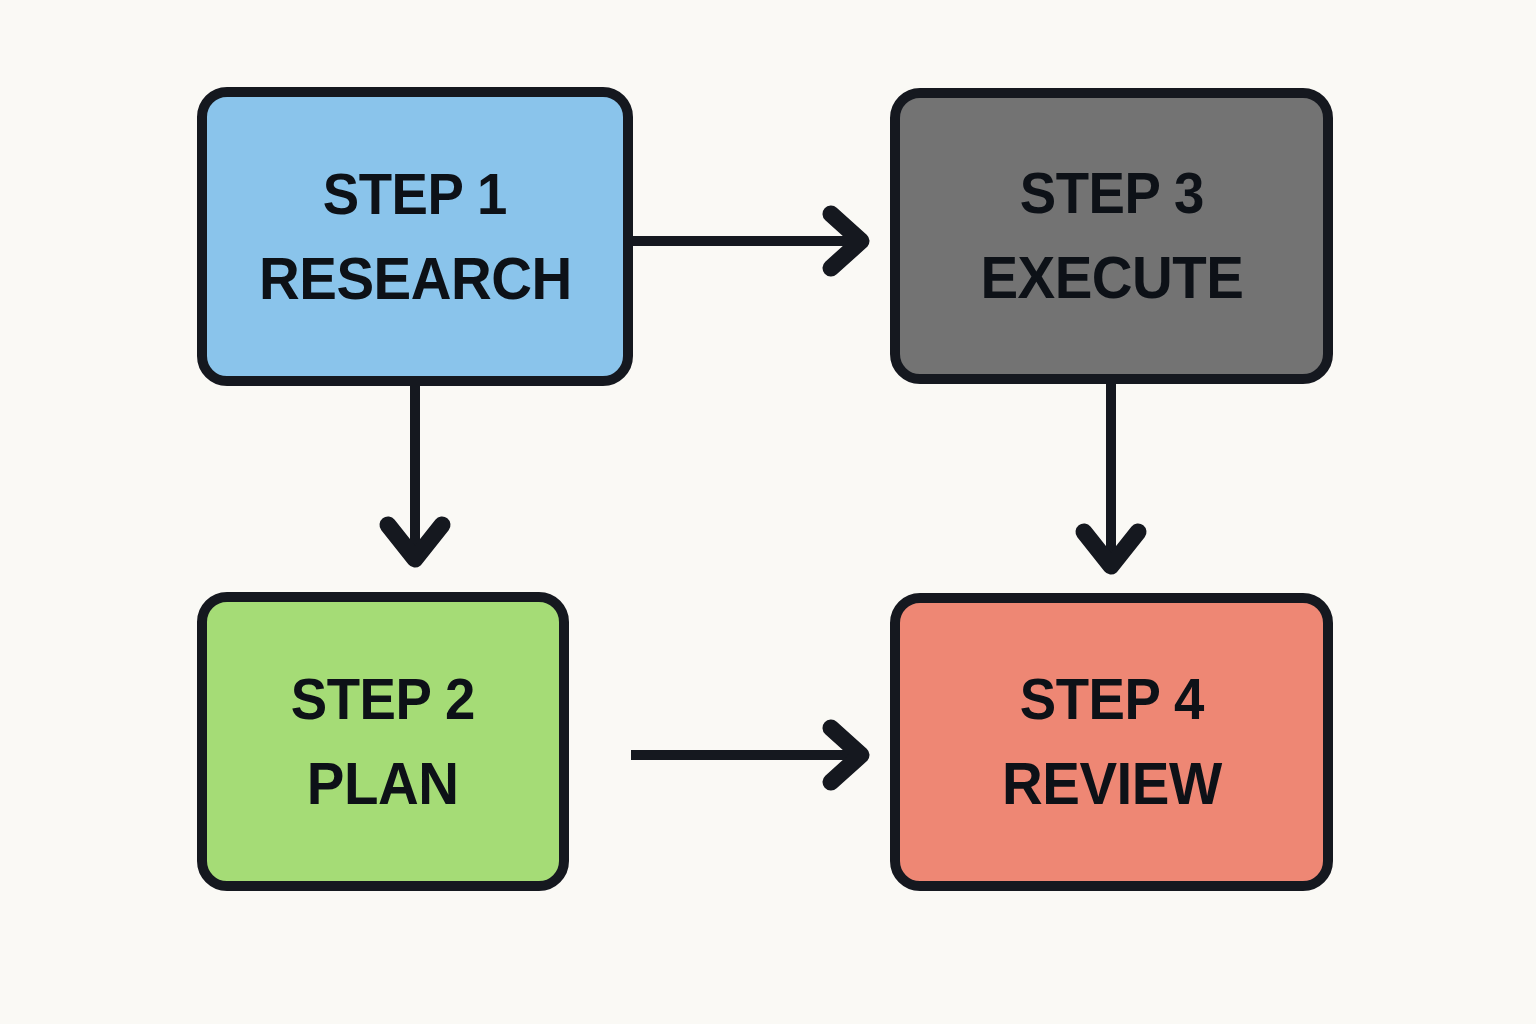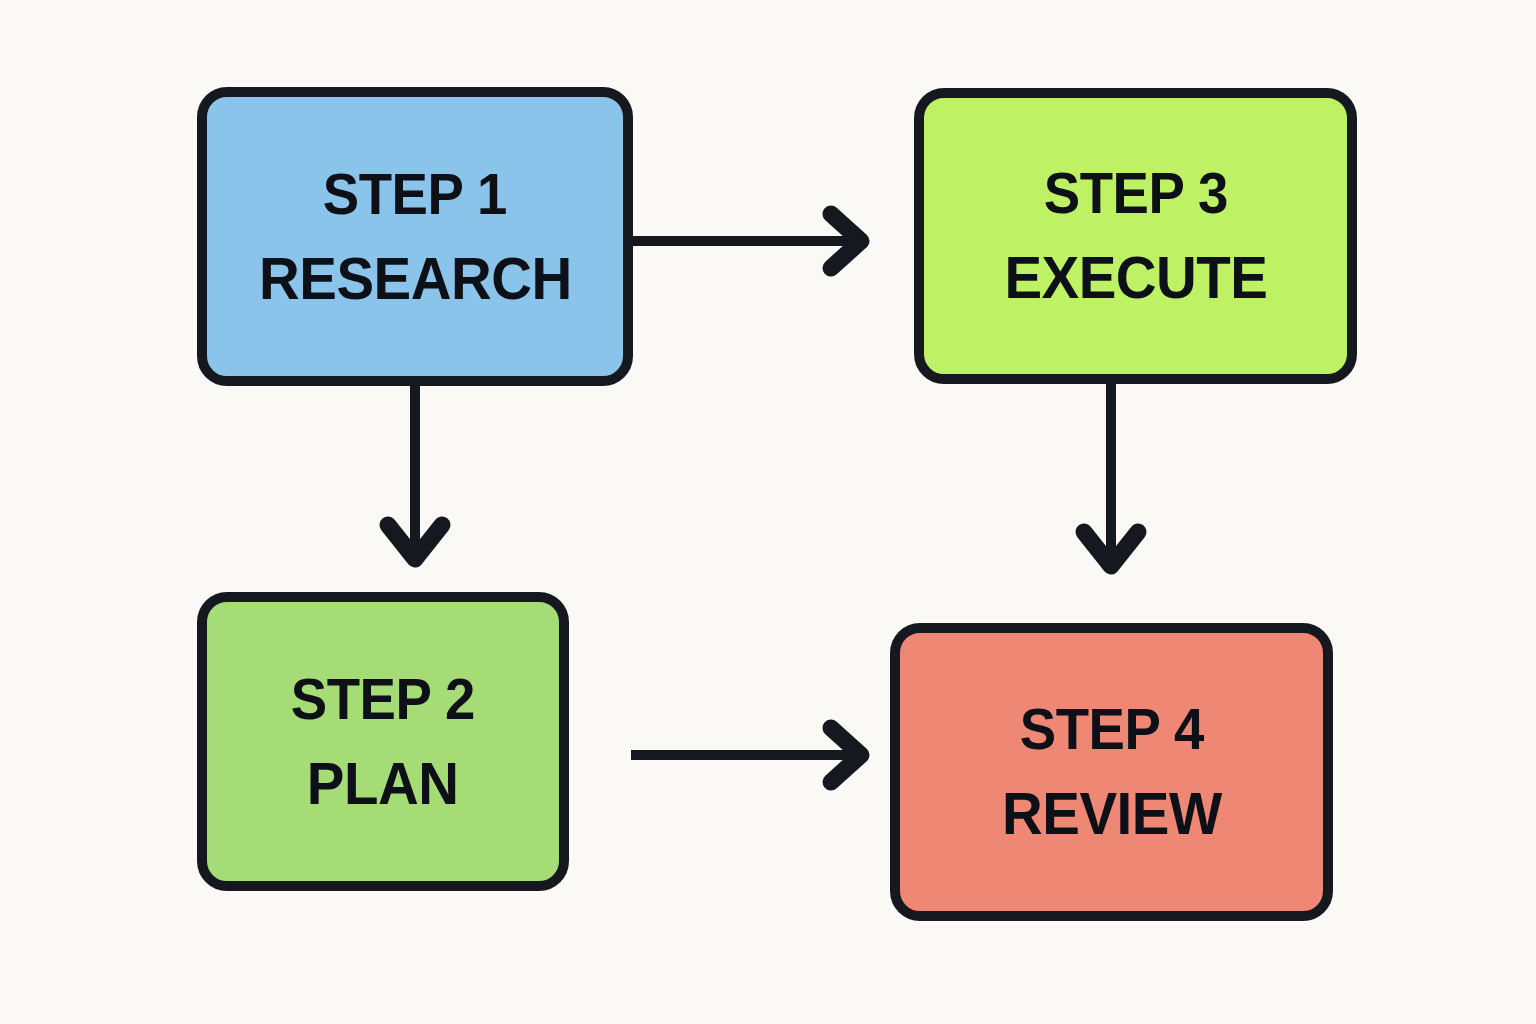--- a/index.html
+++ b/index.html
@@ -46,21 +46,21 @@
     font-size: 58px;
     margin-bottom: 26px;
   }
   .node-label {
     font-size: 60px;
   }
   
   #node-step1 { left: 197px;  top: 87px;  width: 436px; height: 299px; background: #8ac4eb; }
   #node-step3 { left: 890px;  top: 88px;  width: 443px; height: 296px; background: #fbce76; }
   #node-step2 { left: 197px;  top: 592px; width: 372px; height: 299px; background: #a5dc76; }
-  #node-step4 { left: 890px;  top: 623px; width: 443px; height: 298px; background: #ee8774; }
+  #node-step4 { left: 890px;  top: 593px; width: 443px; height: 298px; background: #ee8774; }
 
   .edge {
     position: absolute;
     left: 0;
     top: 0;
     width: 1536px;
     height: 1024px;
     pointer-events: none;
     overflow: visible;
   }
@@ -104,21 +104,21 @@
       <path class="edge-line" d="M 1111 381 L 1111 563" style="stroke: rgb(21, 24, 31);"></path>
       <path class="edge-head" d="M 1084 532 L 1111 566 L 1138 532" style="stroke: rgb(21, 24, 31);"></path>
     </g>
   </svg>
 
   <div class="node" id="node-step1" style="background: rgb(138, 196, 235); border-color: rgb(21, 24, 31);">
     <div class="node-title" style="color: rgb(13, 17, 23);">STEP 1</div>
     <div class="node-label" style="color: rgb(13, 17, 23);">RESEARCH</div>
   </div>
 
-  <div class="node" id="node-step3" style="background: #bef264; border-color: rgb(21, 24, 31); margin-left: 24px;">
+  <div class="node" id="node-step3" style="background: #737373; border-color: rgb(21, 24, 31);">
     <div class="node-title" style="color: rgb(13, 17, 23);">STEP 3</div>
     <div class="node-label" style="color: rgb(13, 17, 23);">EXECUTE</div>
   </div>
 
   <div class="node" id="node-step2" style="background: rgb(165, 220, 118); border-color: rgb(21, 24, 31);">
     <div class="node-title" style="color: rgb(13, 17, 23);">STEP 2</div>
     <div class="node-label" style="color: rgb(13, 17, 23);">PLAN</div>
   </div>
 
   <div class="node" id="node-step4" style="background: rgb(238, 135, 116); border-color: rgb(21, 24, 31);">

